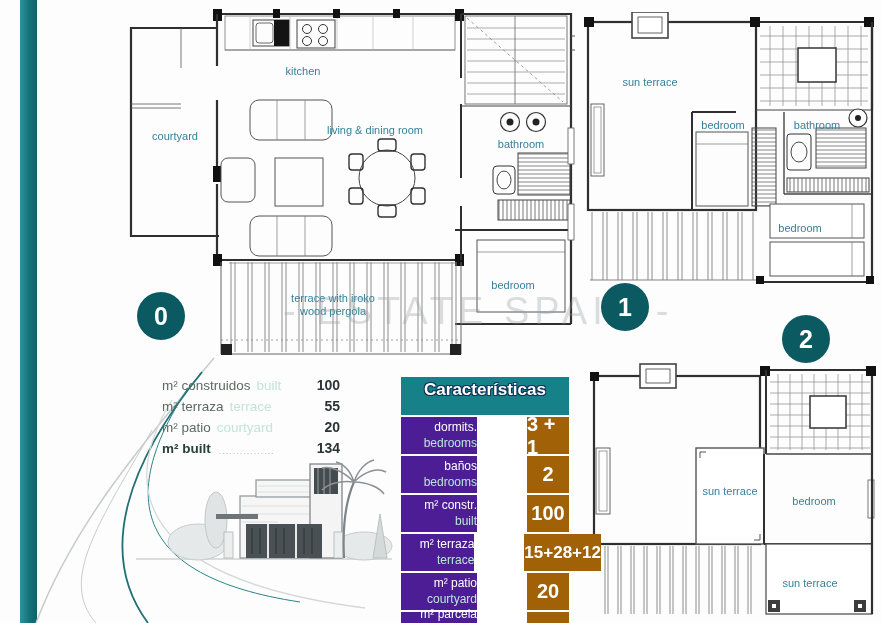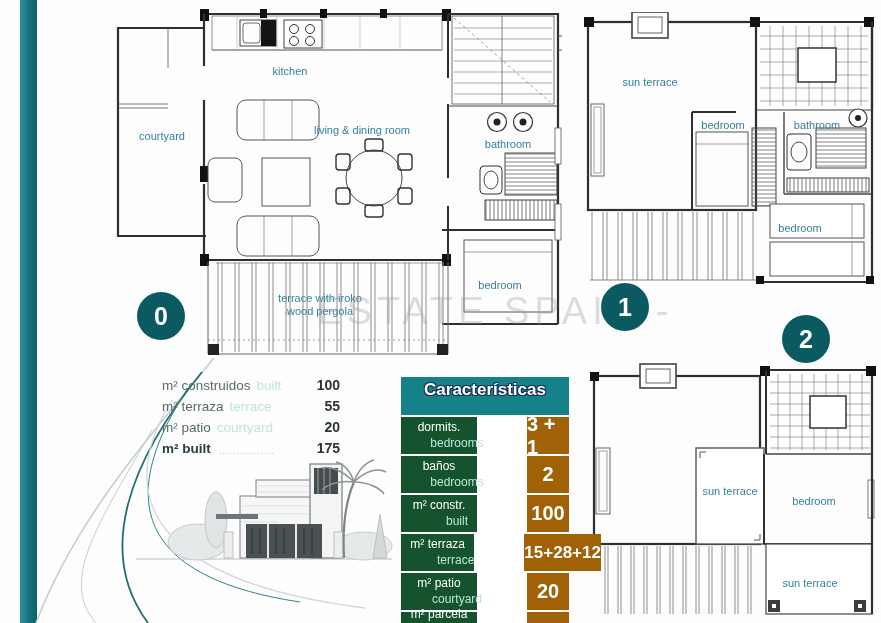--- a/index.html
+++ b/index.html
@@ -15,21 +15,21 @@
     position:absolute; left:20px; top:0; width:17px; height:623px;
     background:linear-gradient(90deg,#2a949b 0%, #157179 55%, #0d626a 100%);
   }
 
   
   .swoosh { position:absolute; left:0; top:340px; width:430px; height:283px; pointer-events:none; }
 
   
   .plan { position:absolute; }
   .plan svg { position:absolute; left:0; top:0; }
-  .plan0 { left:112px; top:8px;  width:450px; height:350px; }
+  .plan0 { left:125px; top:8px;  width:450px; height:350px; }
   .plan1 { left:584px; top:12px; width:292px; height:282px; }
   .plan2 { left:588px; top:362px; width:288px; height:258px; }
 
   .rlabel {
     position:absolute; font-size:11px; color:#35809b;
     transform:translate(-50%,-50%); white-space:nowrap; z-index:3;
   }
 
   
   .badge {
@@ -62,22 +62,22 @@
     position:absolute; left:401px; top:377px; width:168px; z-index:4;
     display:flex; flex-direction:column; gap:2px; background:#ffffff;
   }
   .ct-header {
     background:#17818a; color:#ffffff; font-weight:bold; font-size:17px;
     text-align:center; height:38px; line-height:26px;
     text-shadow:1px 1px 0 #103457, -1px 1px 0 #103457, 1px -1px 0 #103457, -1px -1px 0 #103457;
   }
   .ct-row { display:flex; gap:2px; height:37px; }
   .ct-label {
-    background:#14532d; width:76px; display:flex; flex-direction:column;
-    justify-content:center; align-items:center; color:#ffffff;
+    background:#4c1d95; width:76px; display:flex; flex-direction:column;
+    justify-content:center; align-items:flex-end; color:#ffffff;
     font-size:12px; line-height:1.3; text-align:center;
   }
   .ct-label .en { color:#b9e6da;margin-left:36px; }
   .ct-value {
     background:#a16207; flex:1; display:flex; align-items:center;
     justify-content:center; color:#ffffff; font-weight:bold; font-size:20px;margin-left:48px;
   }
   .ct-row:nth-child(5) .ct-value { font-size:17px; }
 
   
@@ -323,21 +323,21 @@
       <span class="s-val">55</span>
     </div>
     <div class="s-row">
       <span class="s-es">m² patio</span>
       <span class="s-en">courtyard</span>
       <span class="s-val">20</span>
     </div>
     <div class="s-row s-total">
       <span class="s-es">m² built</span>
       <span class="leader">................</span>
-      <span class="s-val">175</span>
+      <span class="s-val">134</span>
     </div>
   </div>
 
   <div class="ctable">
     <div class="ct-header">Características</div>
     <div class="ct-row">
       <div class="ct-label">
         <span>dormits.</span>
         <span class="en">bedrooms</span>
       </div>

